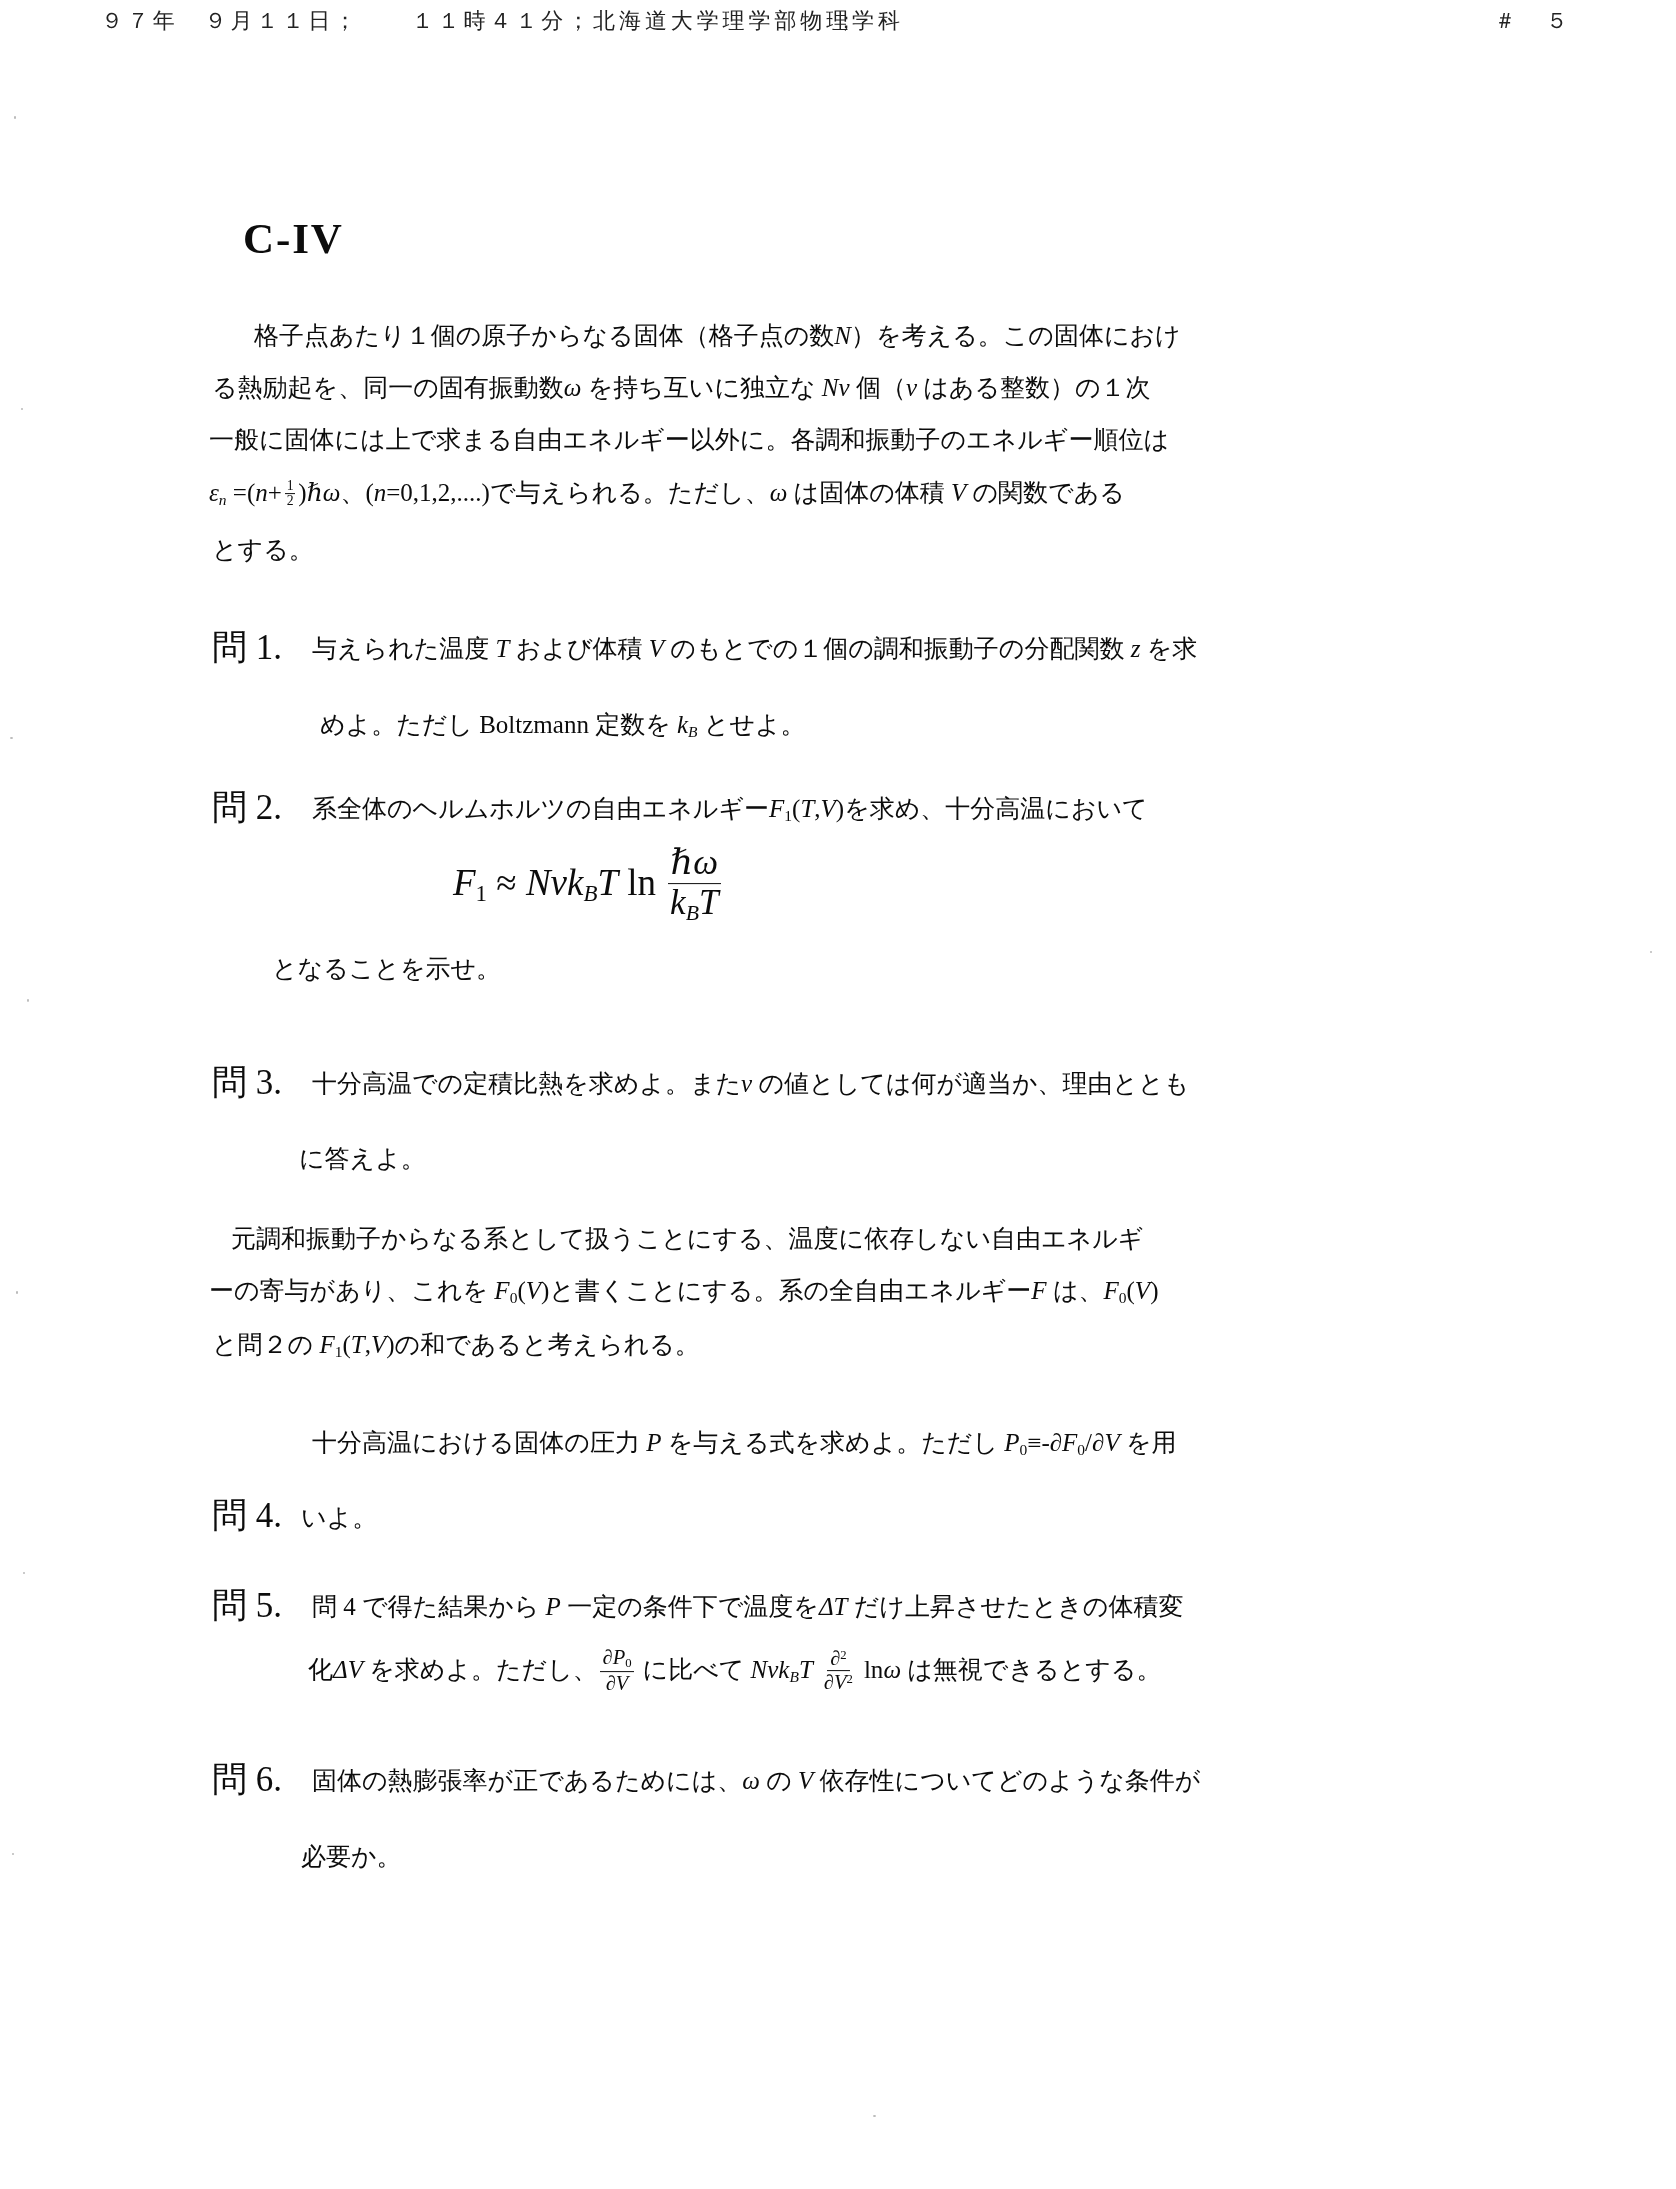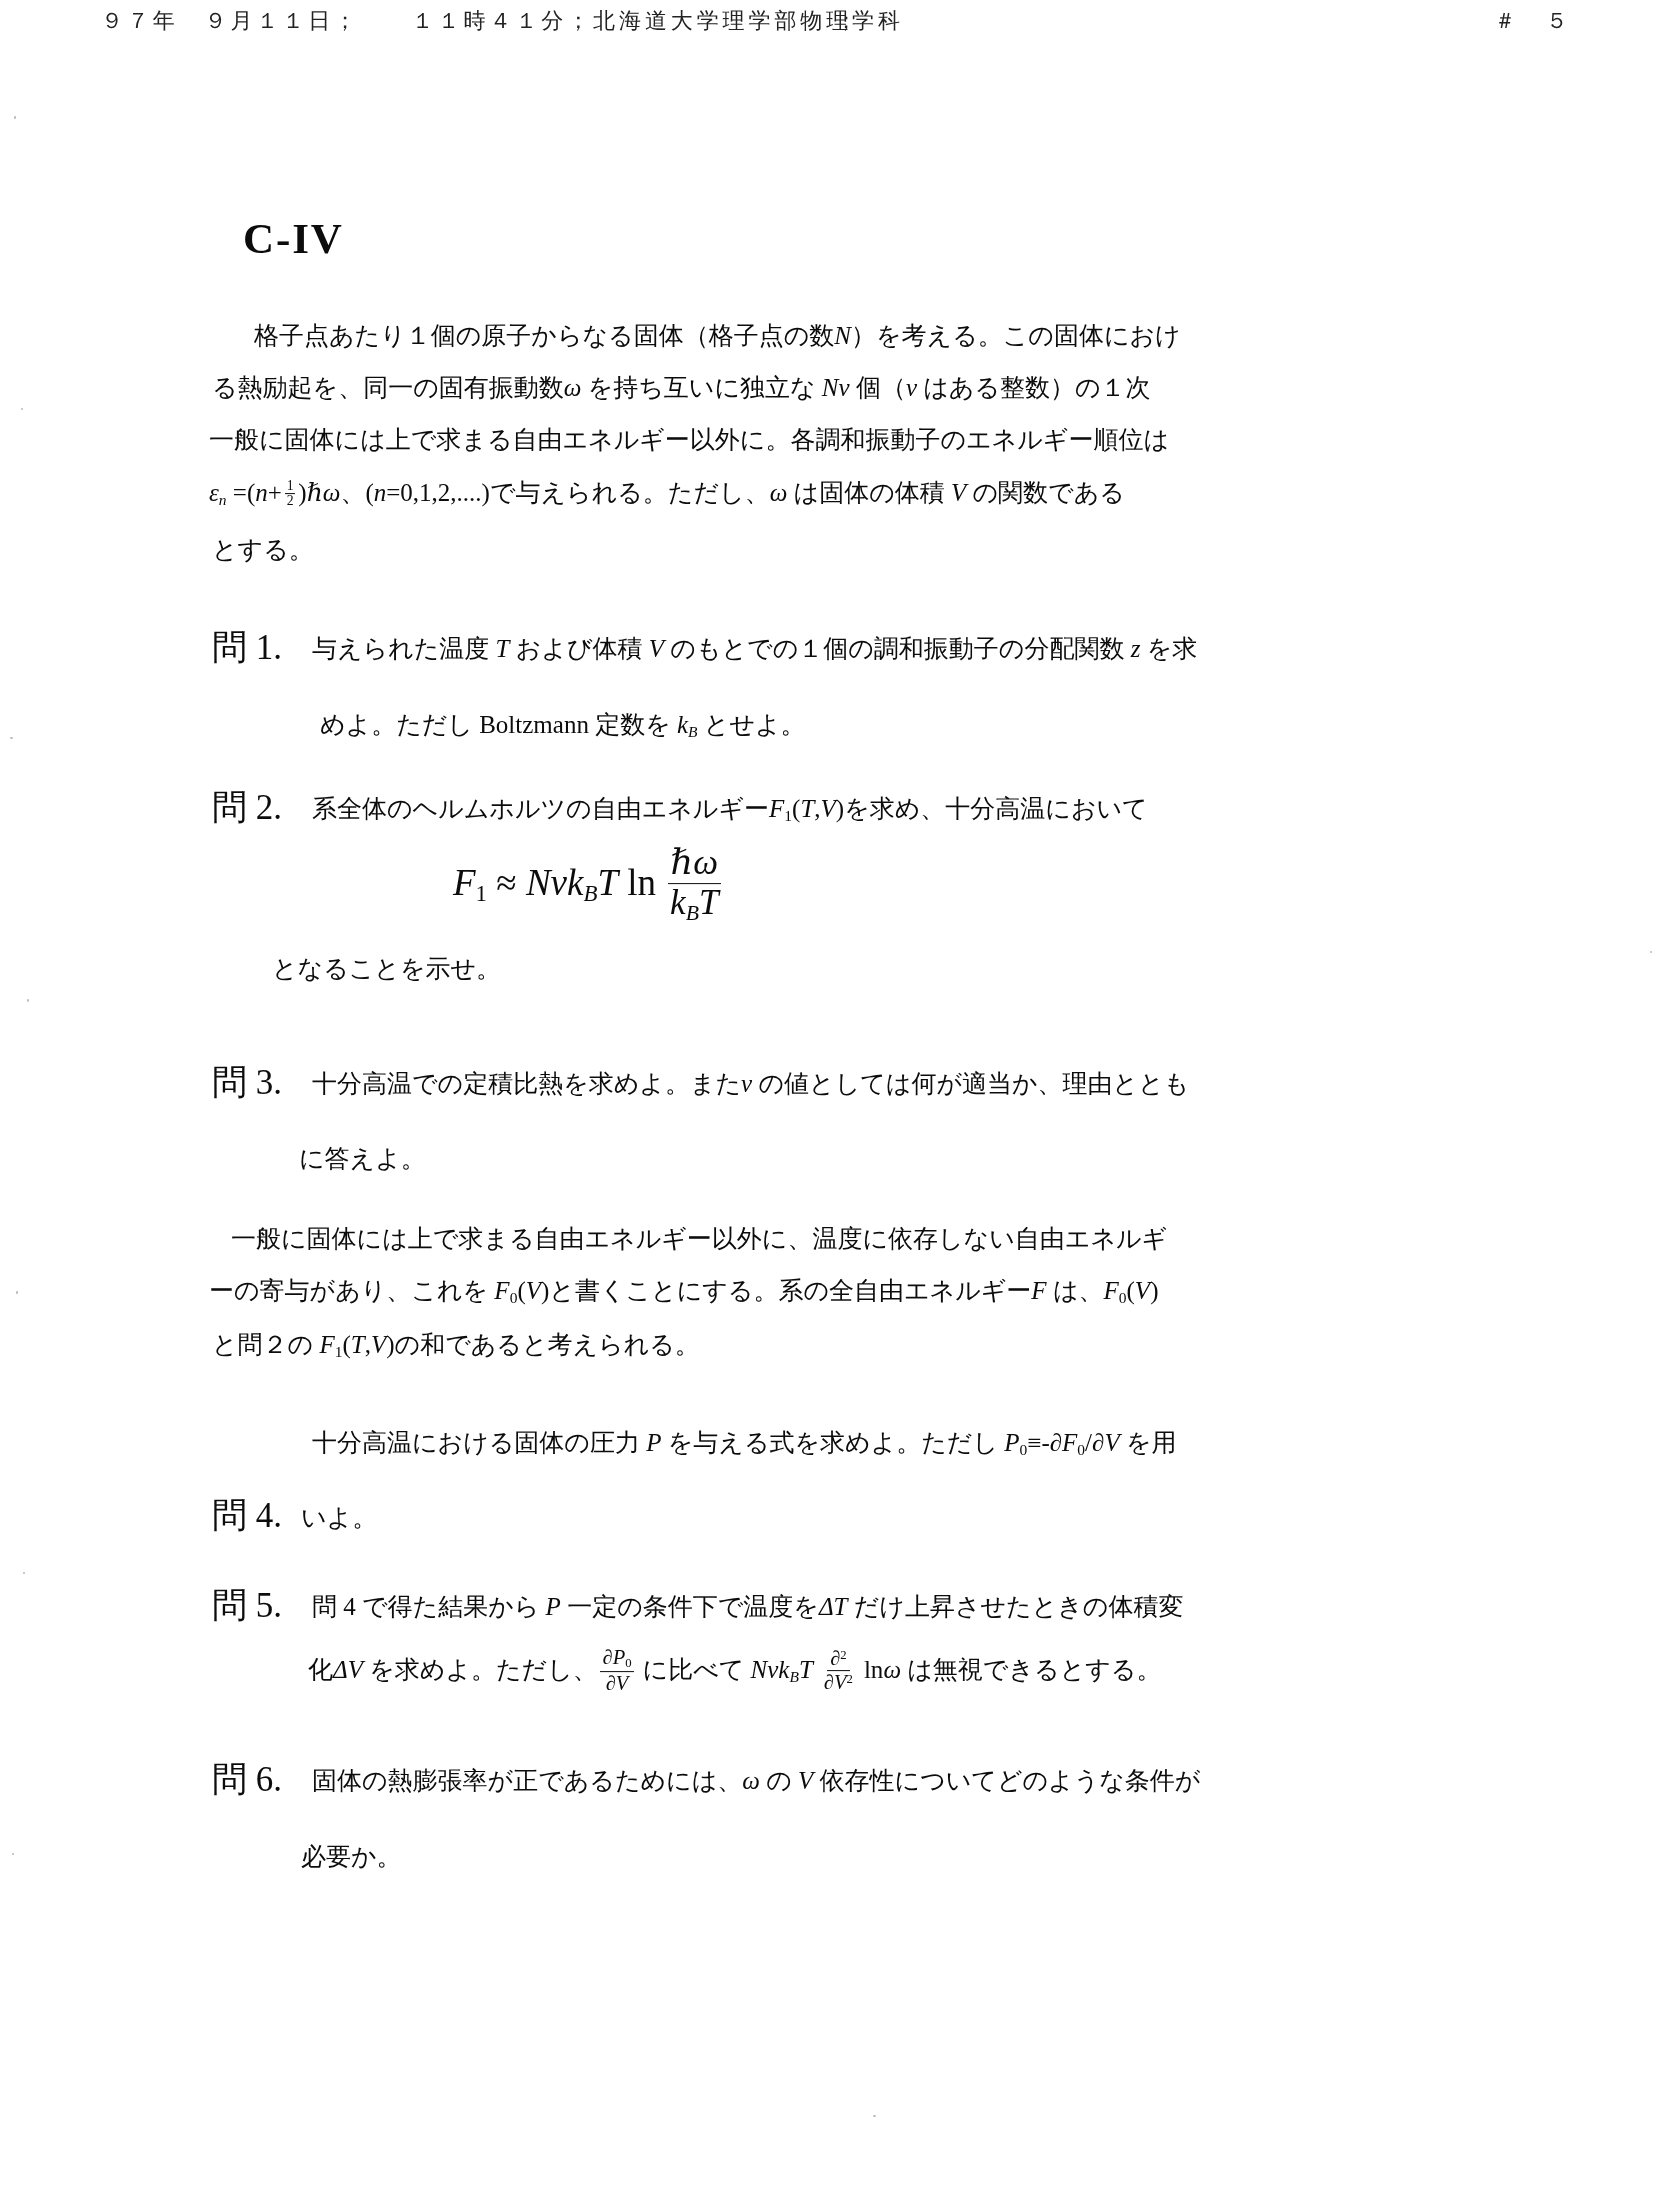--- a/index.html
+++ b/index.html
@@ -75,21 +75,21 @@
     <div class="abs body-line" style="left:272px;top:944px;">となることを示せ。</div>
   </div>
 
   <div>
     <div class="abs q-label" style="left:212px;top:1059px;">問 3.</div>
     <div class="abs body-line" style="left:312px;top:1059px;">十分高温での定積比熱を求めよ。また<i>ν</i> の値としては何が適当か、理由ととも</div>
     <div class="abs body-line" style="left:299px;top:1134px;">に答えよ。</div>
   </div>
 
   <div>
-    <div class="abs body-line" style="left:231px;top:1214px;">一般に固体には上で求まる自由エネルギー以外に、温度に依存しない自由エネルギ</div>
+    <div class="abs body-line" style="left:231px;top:1214px;">元調和振動子からなる系として扱うことにする、温度に依存しない自由エネルギ</div>
     <div class="abs body-line" style="left:209px;top:1266px;">ーの寄与があり、これを <i>F</i><sub>0</sub>(<i>V</i>)と書くことにする。系の全自由エネルギー<i>F</i> は、<i>F</i><sub>0</sub>(<i>V</i>)</div>
     <div class="abs body-line" style="left:212px;top:1320px;">と問２の <i>F</i><sub>1</sub>(<i>T</i>,<i>V</i>)の和であると考えられる。</div>
   </div>
 
   <div>
     <div class="abs q-label" style="left:212px;top:1492px;">問 4.</div>
     <div class="abs body-line" style="left:312px;top:1418px;">十分高温における固体の圧力 <i>P</i> を与える式を求めよ。ただし <i>P</i><sub>0</sub>≡-∂<i>F</i><sub>0</sub>/∂<i>V</i> を用</div>
     <div class="abs body-line" style="left:301px;top:1493px;">いよ。</div>
   </div>
 

